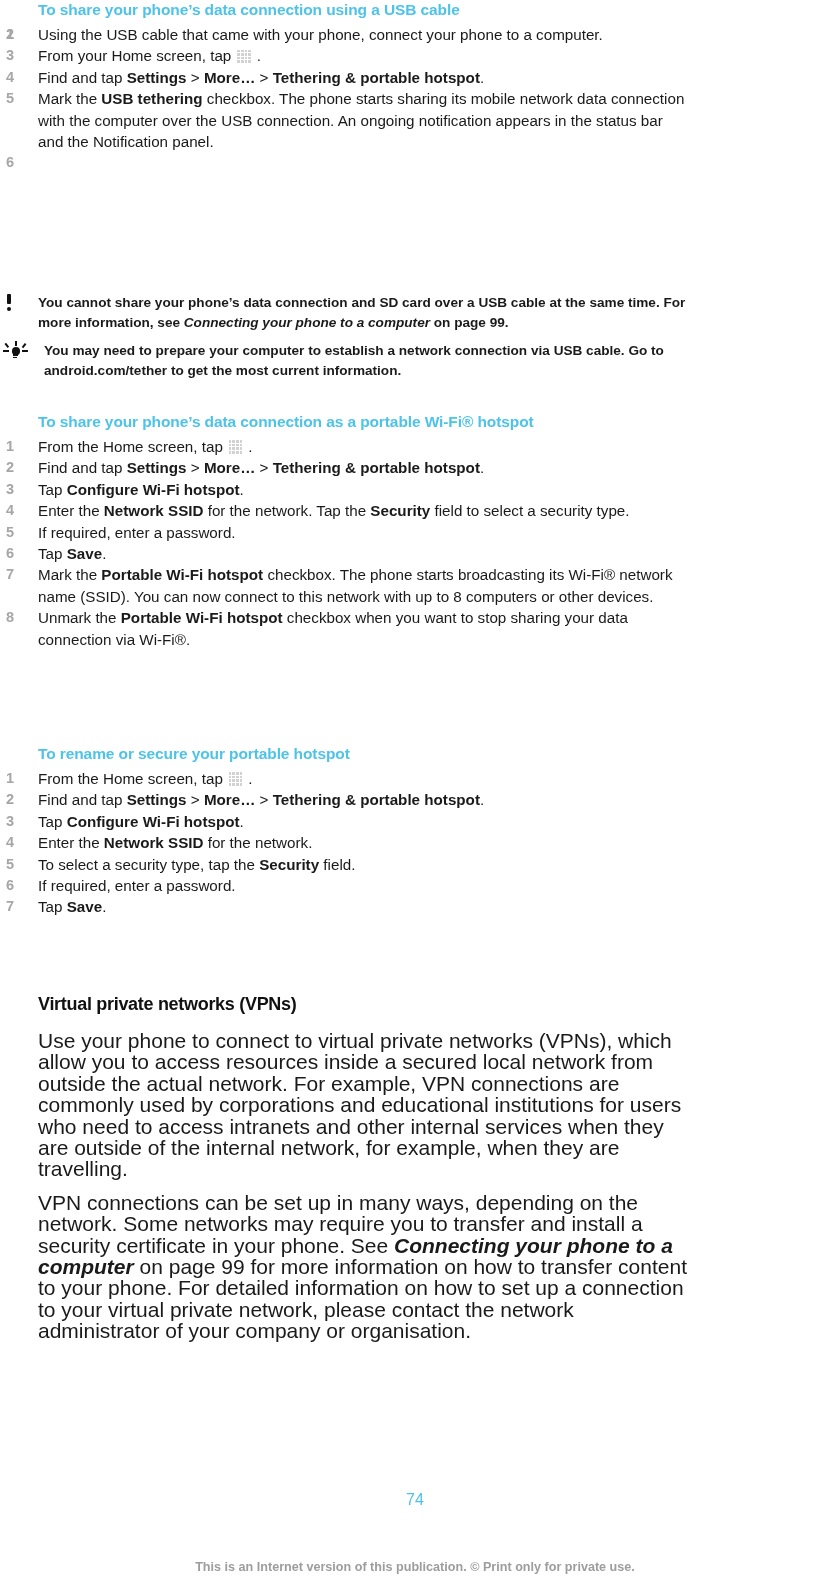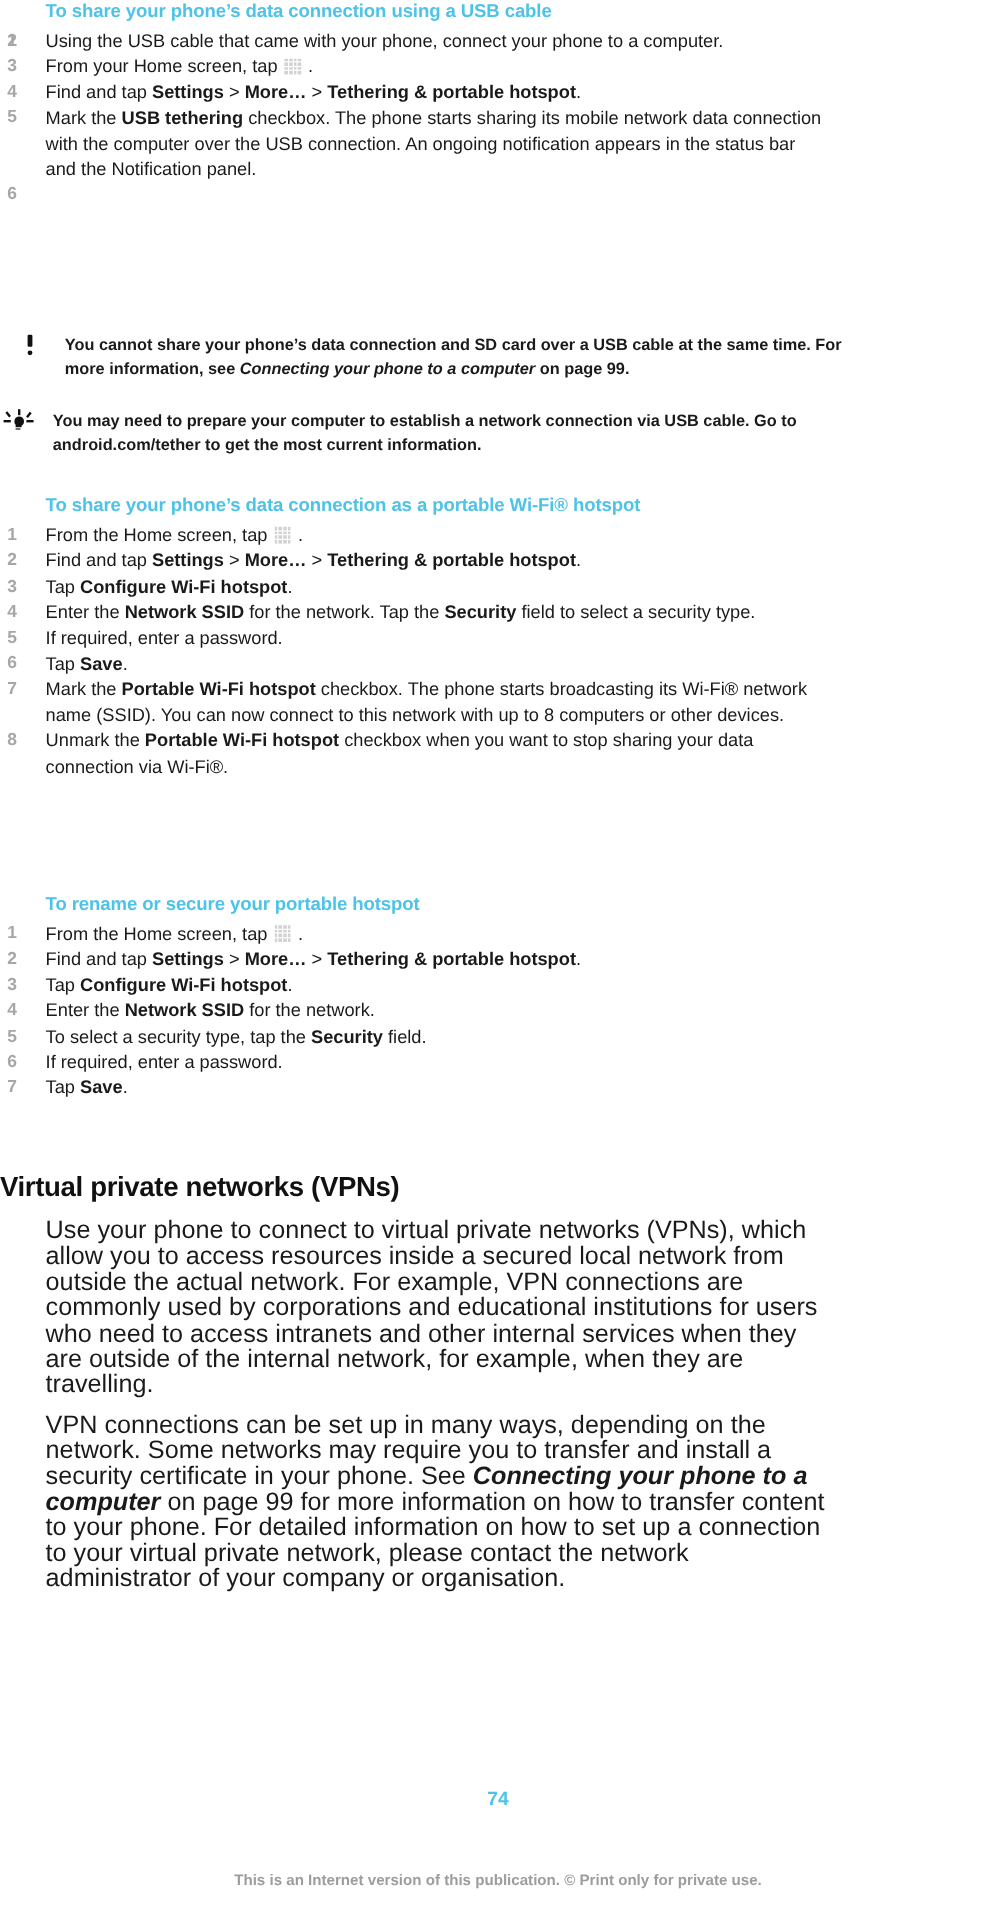--- a/index.html
+++ b/index.html
@@ -28,24 +28,25 @@
     color: #4ec3e8;
     font-size: 15.5px;
     font-weight: bold;
     line-height: 20px;
     margin: 0 0 4px 0;
     padding-left: 38px;
     letter-spacing: -0.1px;
   }
   .section-heading {
     color: #111111;
-    font-size: 23px;
+    font-size: 18px;
     font-weight: bold;
     line-height: 28px;
-    margin: 0 0 12px 0;
+    margin: 15px 0 12px 0;
+    padding-left: 38px;
     letter-spacing: -0.3px;
   }
 
   
   ol.steps {
     list-style: none;
     margin: 0;
     padding: 0;
   }
   ol.steps li {
@@ -185,21 +186,20 @@
   
   .page-number {
     position: absolute;
     left: 0;
     top: 1490px;
     width: 830px;
     text-align: center;
     color: #4ec3e8;
     font-size: 16px;
     line-height: 20px;
-    font-weight: bold;
   }
   .footer-note {
     position: absolute;
     left: 0;
     top: 1559px;
     width: 830px;
     text-align: center;
     color: #9d9d9d;
     font-size: 12.6px;
     font-weight: bold;
@@ -216,21 +216,21 @@
     <ol class="steps">
         <li><span class="num">1</span></li>
         <li><span class="num">2</span><span>Using the USB cable that came with your phone, connect your phone to a computer.</span></li>
         <li><span class="num">3</span><span>From your Home screen, tap <span class="grid-icon"><span style="left: 0.8px; top: 1.2px;"></span><span style="left: 4.4px; top: 1.2px;"></span><span style="left: 8px; top: 1.2px;"></span><span style="left: 11.6px; top: 1.2px;"></span><span style="left: 0.8px; top: 4.8px;"></span><span style="left: 4.4px; top: 4.8px;"></span><span style="left: 8px; top: 4.8px;"></span><span style="left: 11.6px; top: 4.8px;"></span><span style="left: 0.8px; top: 8.4px;"></span><span style="left: 4.4px; top: 8.4px;"></span><span style="left: 8px; top: 8.4px;"></span><span style="left: 11.6px; top: 8.4px;"></span><span style="left: 0.8px; top: 12px;"></span><span style="left: 4.4px; top: 12px;"></span><span style="left: 8px; top: 12px;"></span><span style="left: 11.6px; top: 12px;"></span></span> .</span></li>
         <li><span class="num">4</span><span>Find and tap <b>Settings</b> &gt; <b>More…</b> &gt; <b>Tethering &amp; portable hotspot</b>.</span></li>
         <li><span class="num">5</span><span>Mark the <b>USB tethering</b> checkbox. The phone starts sharing its mobile network data connection with the computer over the USB connection. An ongoing notification appears in the status bar and the Notification panel.</span></li>
         <li><span class="num">6</span></li>
       </ol>
   </div>
 
-  <div class="block" style="top:278px;margin-left:16px;">
+  <div class="block" style="top:293px;">
     <div class="note">
       <span class="note-icon">
         <span class="excl-icon">
             <span class="bar"></span>
             <span class="dot"></span>
           </span>
       </span>
       <span class="note-text">You cannot share your phone’s data connection and SD card over a USB cable at the same time. For more information, see <i>Connecting your phone to a computer</i> on page 99.</span>
     </div>
   </div>

